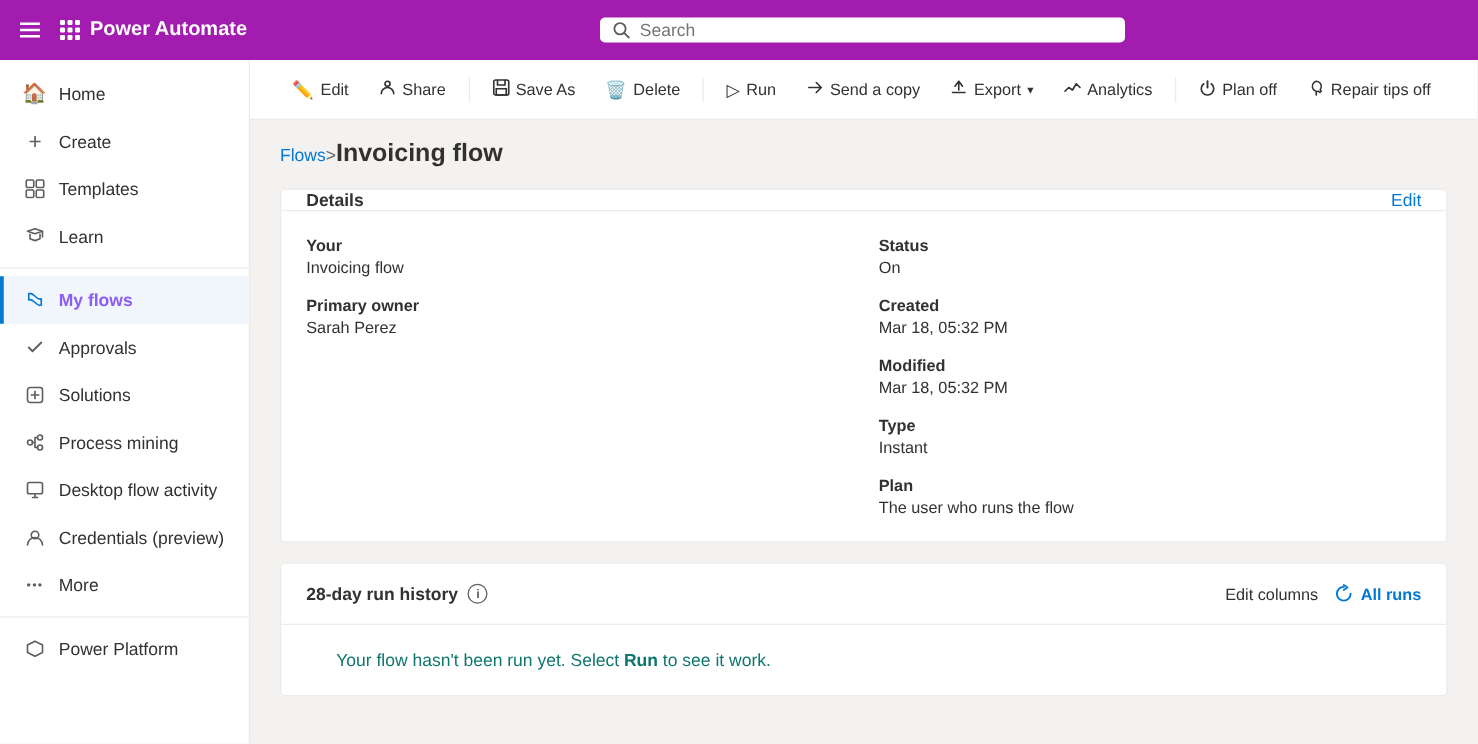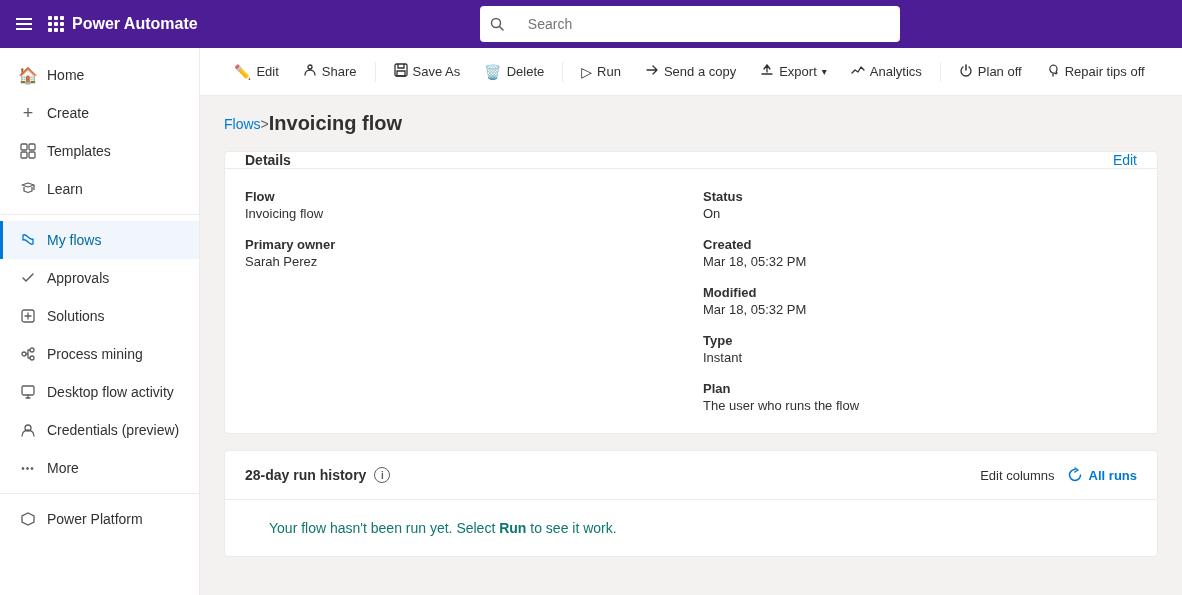--- a/index.html
+++ b/index.html
@@ -1,21 +1,21 @@
 <!DOCTYPE html>
 <html><head>
   <meta charset="utf-8">
   <style>
     * { box-sizing: border-box; margin: 0; padding: 0; }
     body { font-family: 'Segoe UI', sans-serif; font-size: 14px; color: #323130; background: #f3f2f1; }
 
     
     .top-nav {
       height: 48px;
-      background: #4c1d95;
+      background: #a21caf;
       display: flex;
       align-items: center;
       padding: 0 12px;
       gap: 12px;
       position: fixed;
       top: 0; left: 0; right: 0;
       z-index: 100;
     }
     .top-nav-logo {
       display: flex;
@@ -29,22 +29,22 @@
     .grid-icon span { width: 4px; height: 4px; background: white; border-radius: 1px; }
     .search-bar {
       flex: 1;
       max-width: 420px;
       margin: 0 auto;
       display: flex;
       align-items: center;
       background: white;
       border-radius: 4px;
       padding: 0 10px;
-      height: 36px;
-      gap: 24px;
+      height: 20px;
+      gap: 8px;
     }
     .search-bar input {
       border: none;
       outline: none;
       flex: 1;
       font-size: 14px;
       color: #323130;
     }
     .search-icon-svg { color: #605e5c; }
 
@@ -68,22 +68,22 @@
       display: flex;
       align-items: center;
       gap: 10px;
       padding: 10px 16px;
       cursor: pointer;
       color: #323130;
       font-size: 14px;
       border-left: 3px solid transparent;
     }
     .sidebar-item.active {
-      color: #0369a1;
-      font-weight: 400;
+      color: #8b5cf6;
+      font-weight: 700;
       border-left: 3px solid #0078d4;
       background: #f0f6fc;
     }
     .sidebar-icon { width: 18px; height: 18px; display: flex; align-items: center; justify-content: center; font-size: 16px; color: #605e5c; }
     .sidebar-item.active .sidebar-icon { color: #0078d4; }
     .sidebar-divider { height: 1px; background: #edebe9; margin: 6px 0; }
     .hamburger-btn {
       background: none;
       border: none;
       cursor: pointer;
@@ -460,21 +460,21 @@
         <div class="card">
           <div class="card-header">
             <span class="card-title">Details</span>
             <button class="card-edit-btn">Edit</button>
           </div>
           <div class="card-body">
             <div class="details-grid">
 
               <div class="detail-section">
                 <div class="detail-item">
-                  <span class="detail-label">Flow</span>
+                  <span class="detail-label">Your</span>
                   <span class="detail-value">Invoicing flow</span>
                 </div>
                 <div class="detail-item">
                   <span class="detail-label">Primary owner</span>
                   <span class="detail-value">Sarah Perez</span>
                 </div>
               </div>
 
               <div class="detail-section">
                 <div class="detail-item">

